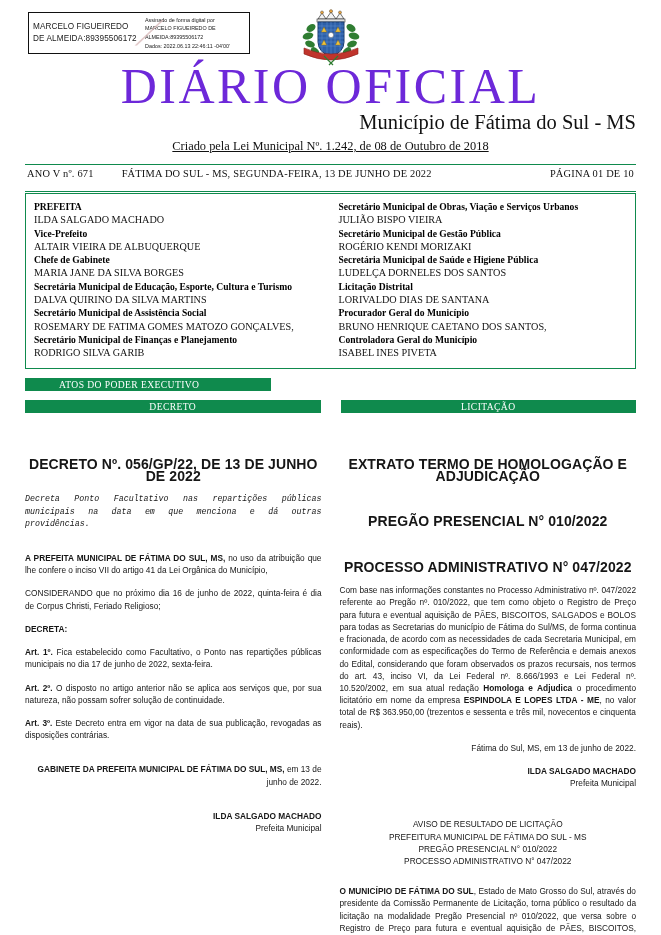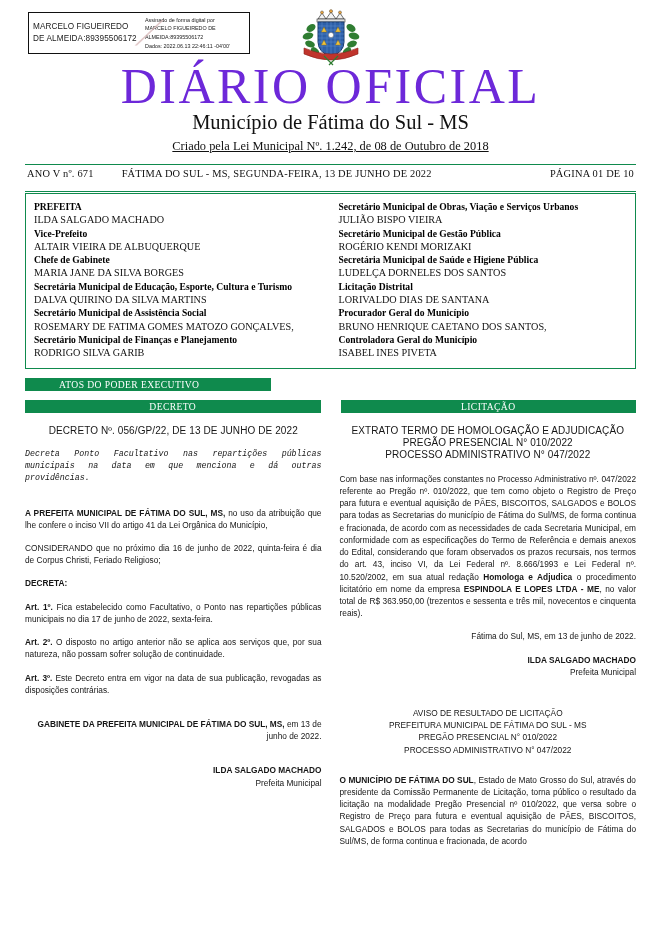--- a/index.html
+++ b/index.html
@@ -51,21 +51,21 @@
 
   
   .masthead { text-align: center; margin-top: -2px; }
   .dotitle {
     font-family: "Liberation Serif", serif;
     font-size: 50px; line-height: 52px; letter-spacing: 2.5px;
     font-weight: 400; color: #6d28d9;
   }
   .dosub {
     font-family: "Liberation Serif", serif;
-    font-size: 20.5px; line-height: 24px; color: #111; margin-top: -2px;
+    font-size: 20.5px; line-height: 24px; color: #111; margin-top: -2px; text-align: right;
   }
   .docreated {
     font-family: "Liberation Serif", serif;
     font-size: 12.4px; line-height: 18px; color: #111; margin-top: 3px; text-decoration: underline;
   }
 
   
   .inforule { border-top: 1.6px solid #0f8a4d; margin-top: 9px; }
   .inforow {
     display: flex; align-items: center;
@@ -117,22 +117,23 @@
   .ctr { text-align: center; }
   .rt { text-align: right; }
   .just { text-align: justify; }
   .b { font-weight: bold; }
   .it { font-style: italic; font-family: Liberation Mono, monospace; }
   .sp { height: 11px; }
   .sp-sm { height: 7px; }
   .sp-lg { height: 22px; }
   .head-b {
     font-family: "Liberation Sans", sans-serif;
-    font-weight: normal; font-size: 10px; line-height: 12.4px;
+    font-weight: bold; font-size: 14px; line-height: 12.4px;
     letter-spacing: .1px;
+    margin-top: 33px;
   }
 </style>
 </head>
 <body>
 
 <div class="page">
 
   <div class="sigbar">
     <div class="sigbox">
       <div class="sig-name">MARCELO FIGUEIREDO DE ALMEIDA:89395506172</div>

